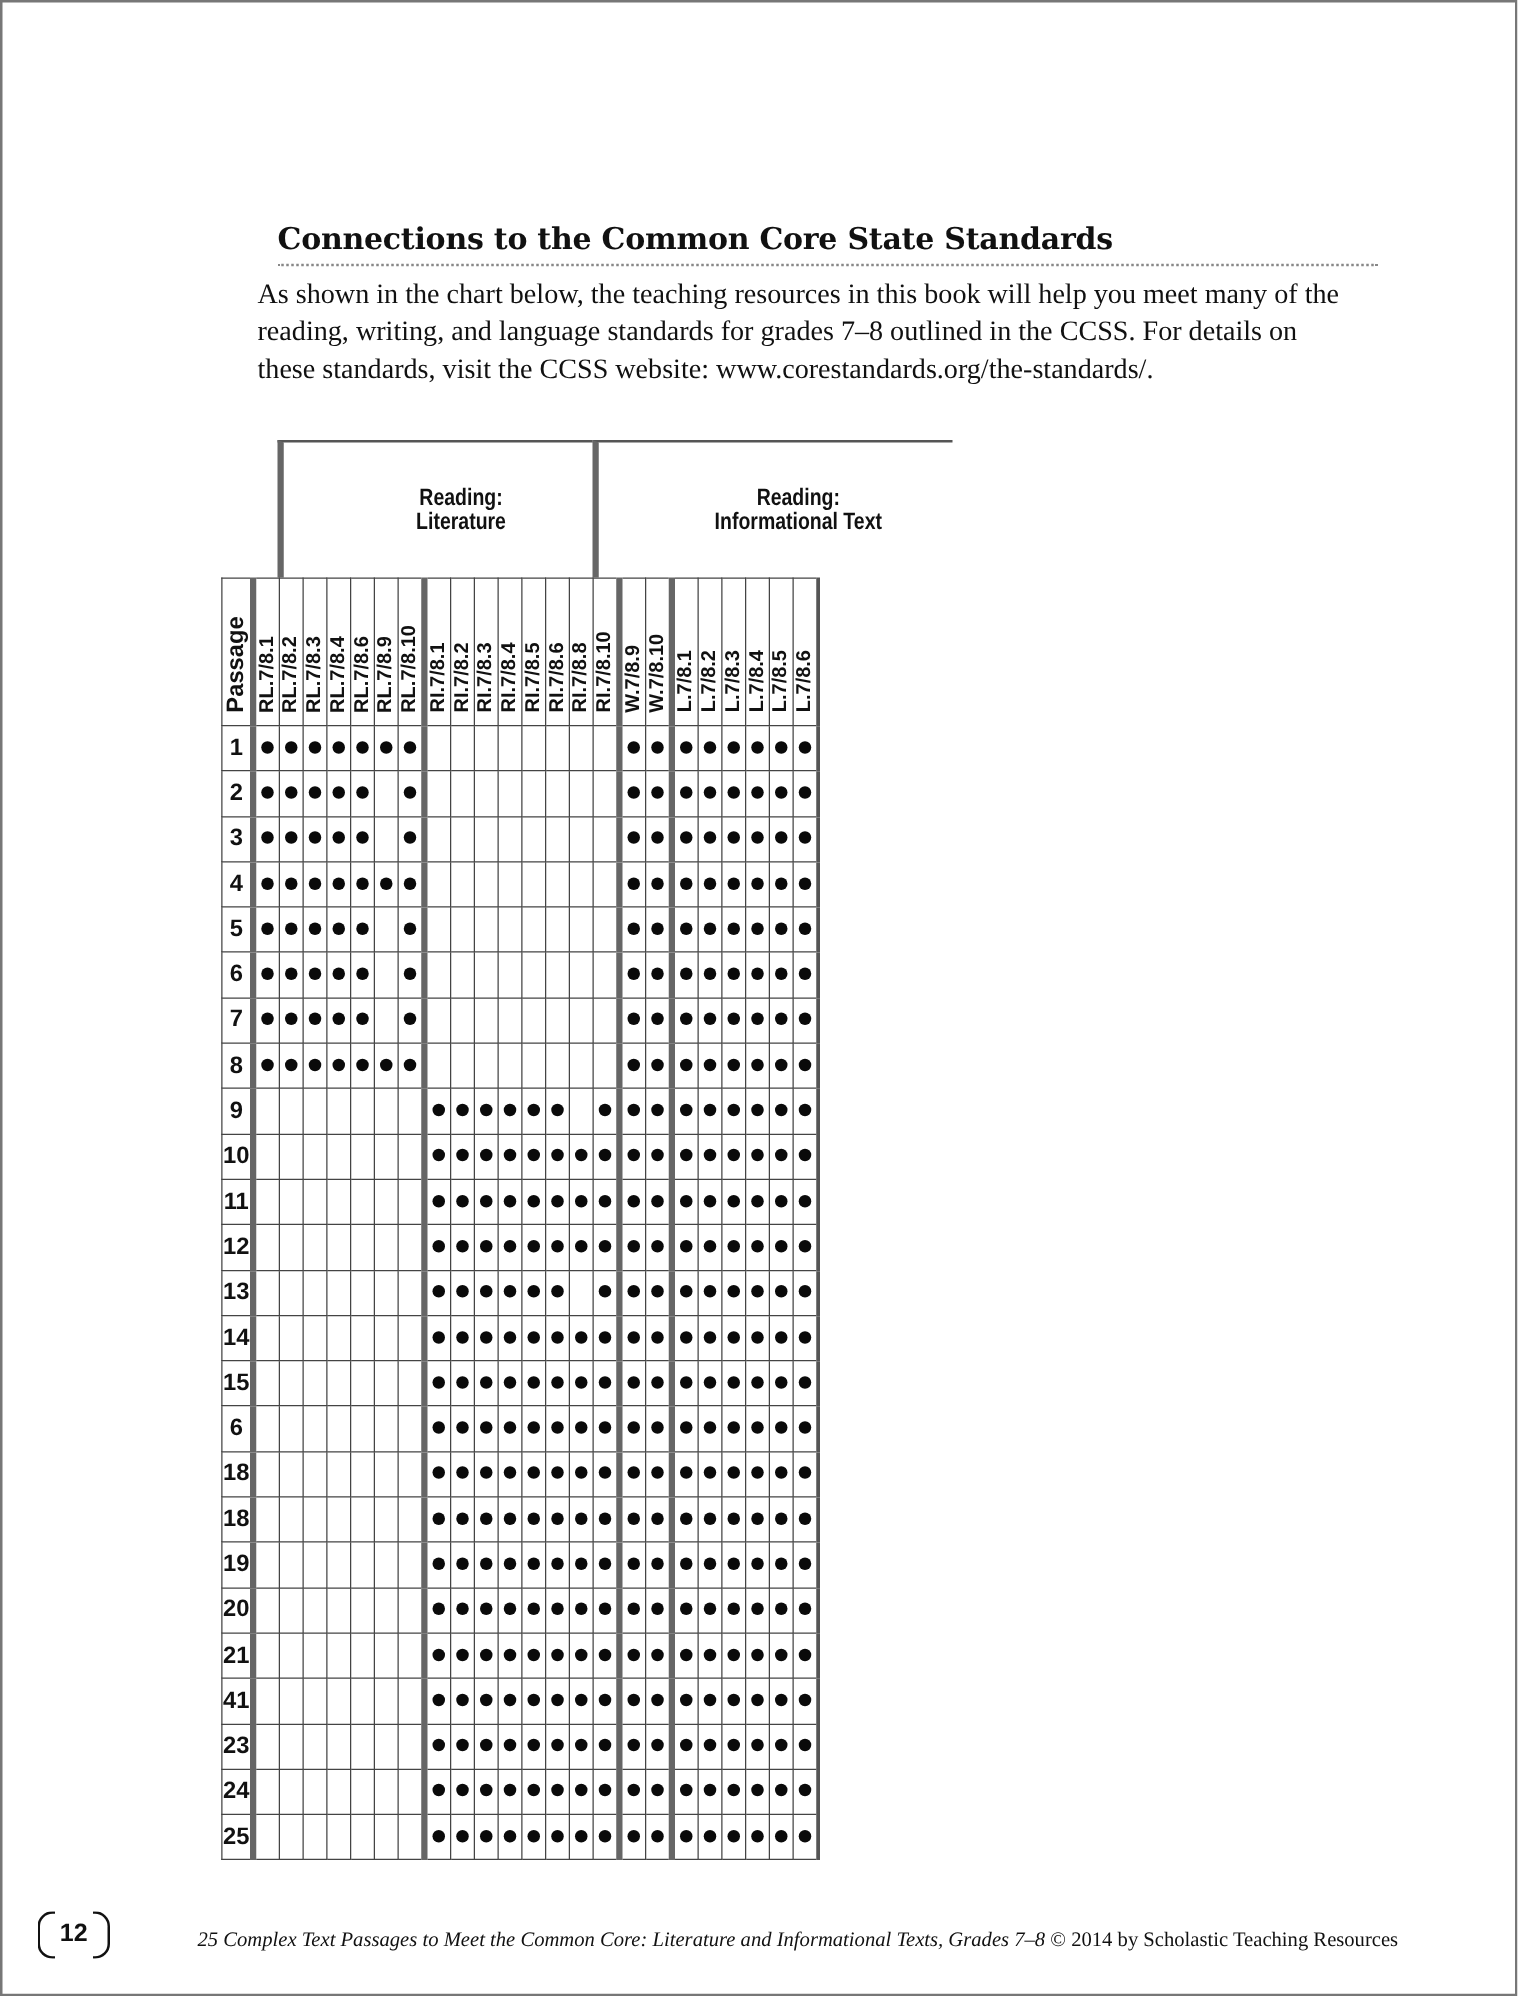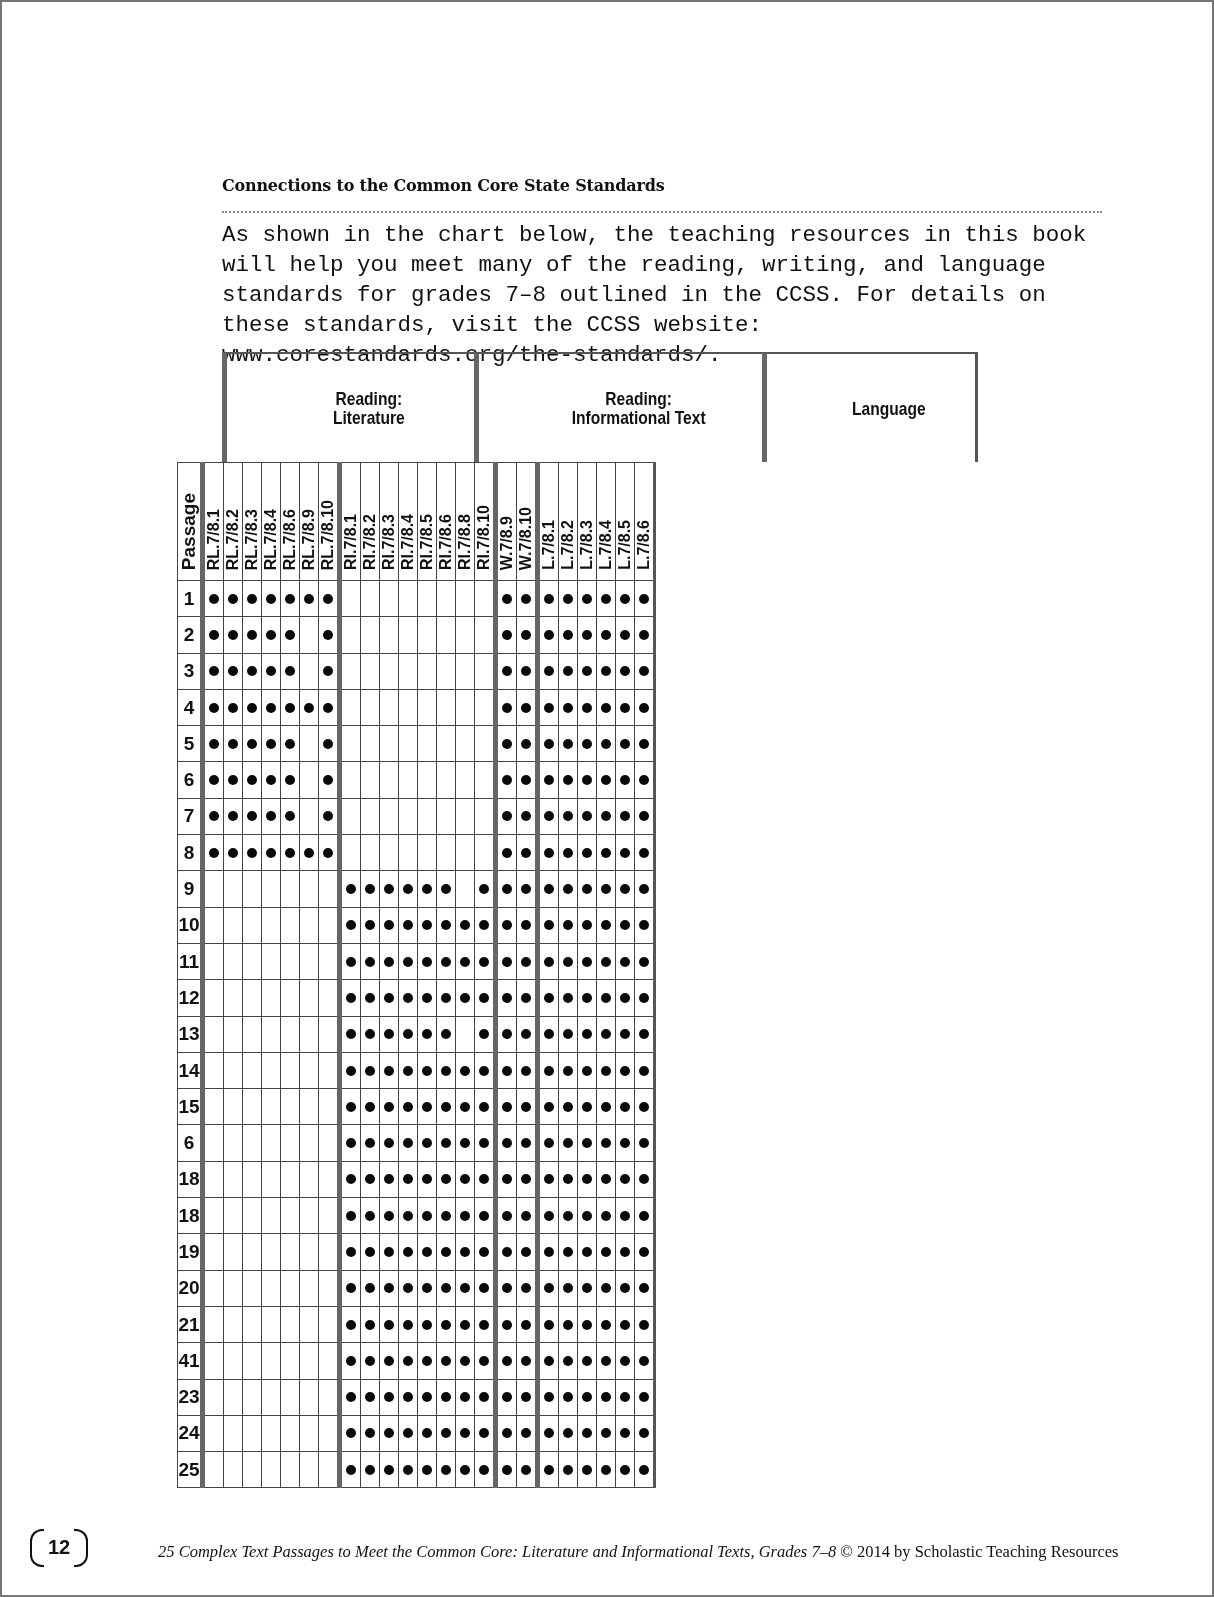--- a/index.html
+++ b/index.html
@@ -1,20 +1,20 @@
 <!DOCTYPE html>
 <html><head>
 <meta charset="utf-8">
 <style>
   html, body { margin: 0; padding: 0; background: #ffffff; }
   body { width: 1214px; height: 1597px; position: relative; overflow: hidden; }
   .page-border { position: absolute; left: 0; top: 0; width: 1210px; height: 1593px; border: 2px solid #777; box-sizing: content-box; }
-  .section-title { position: absolute; left: 222px; top: 176px; font-family: "DejaVu Serif", serif; font-weight: bold; font-size: 16px; color: #111; letter-spacing: -0.2px; }
+  .section-title { position: absolute; left: 222px; top: 176px; font-family: "DejaVu Serif", serif; font-weight: bold; font-size: 24px; color: #111; letter-spacing: -0.2px; }
   .dotted-rule { position: absolute; left: 222px; top: 211px; width: 880px; height: 0; border-top: 2px dotted #888; }
-  .intro { position: absolute; left: 222px; top: 220px; width: 880px; font-family: Liberation Mono, monospace; font-size: 22.5px; line-height: 30px; color: #111; }
+  .intro { position: absolute; left: 206px; top: 220px; width: 880px; font-family: Liberation Serif, serif; font-size: 22.5px; line-height: 30px; color: #111; }
 
   
   .grid { position: absolute; left: 177px; top: 352px; }
   .group-header-row { position: absolute; left: 45px; top: 0; height: 110px; display: flex; }
   .group-header-wrap { height: 110px; border-top: 2px solid #555; border-left: 5px solid #666; box-sizing: border-box; display: flex; align-items: center; justify-content: center; padding-left: 36px; }
   .group-header-wrap.last { border-right: 3px solid #555; }
   .group-label { font-family: "Liberation Sans", sans-serif; font-weight: bold; font-size: 19px; line-height: 19px; color: #111; text-align: center; transform: scaleX(0.82); white-space: pre-line; }
   .group-label.small { font-size: 17px; }
 
   table.standards { position: absolute; left: 0; top: 110px; border-collapse: collapse; table-layout: fixed; }
@@ -49,23 +49,20 @@
 <div class="grid">
   <div class="group-header-row" id="group-headers">
       <div class="group-header-wrap" style="width: 252px;">
         <div class="group-label">Reading:
 Literature</div>
       </div>
       <div class="group-header-wrap" style="width: 288px;">
         <div class="group-label">Reading:
 Informational Text</div>
       </div>
-      <div class="group-header-wrap last" style="width: 216px;">
-        <div class="group-label">Language</div>
-      </div>
     </div>
   <table class="standards" id="standards-table">
     <thead>
         <tr id="col-head-row">
           <th class="col-pass" style="width: 45px;">
             <div class="vlabel passage">Passage</div>
           </th>
           <th class="col thick-left" style="width: 36px;">
             <div class="vlabel">RL.7/8.1</div>
           </th>

